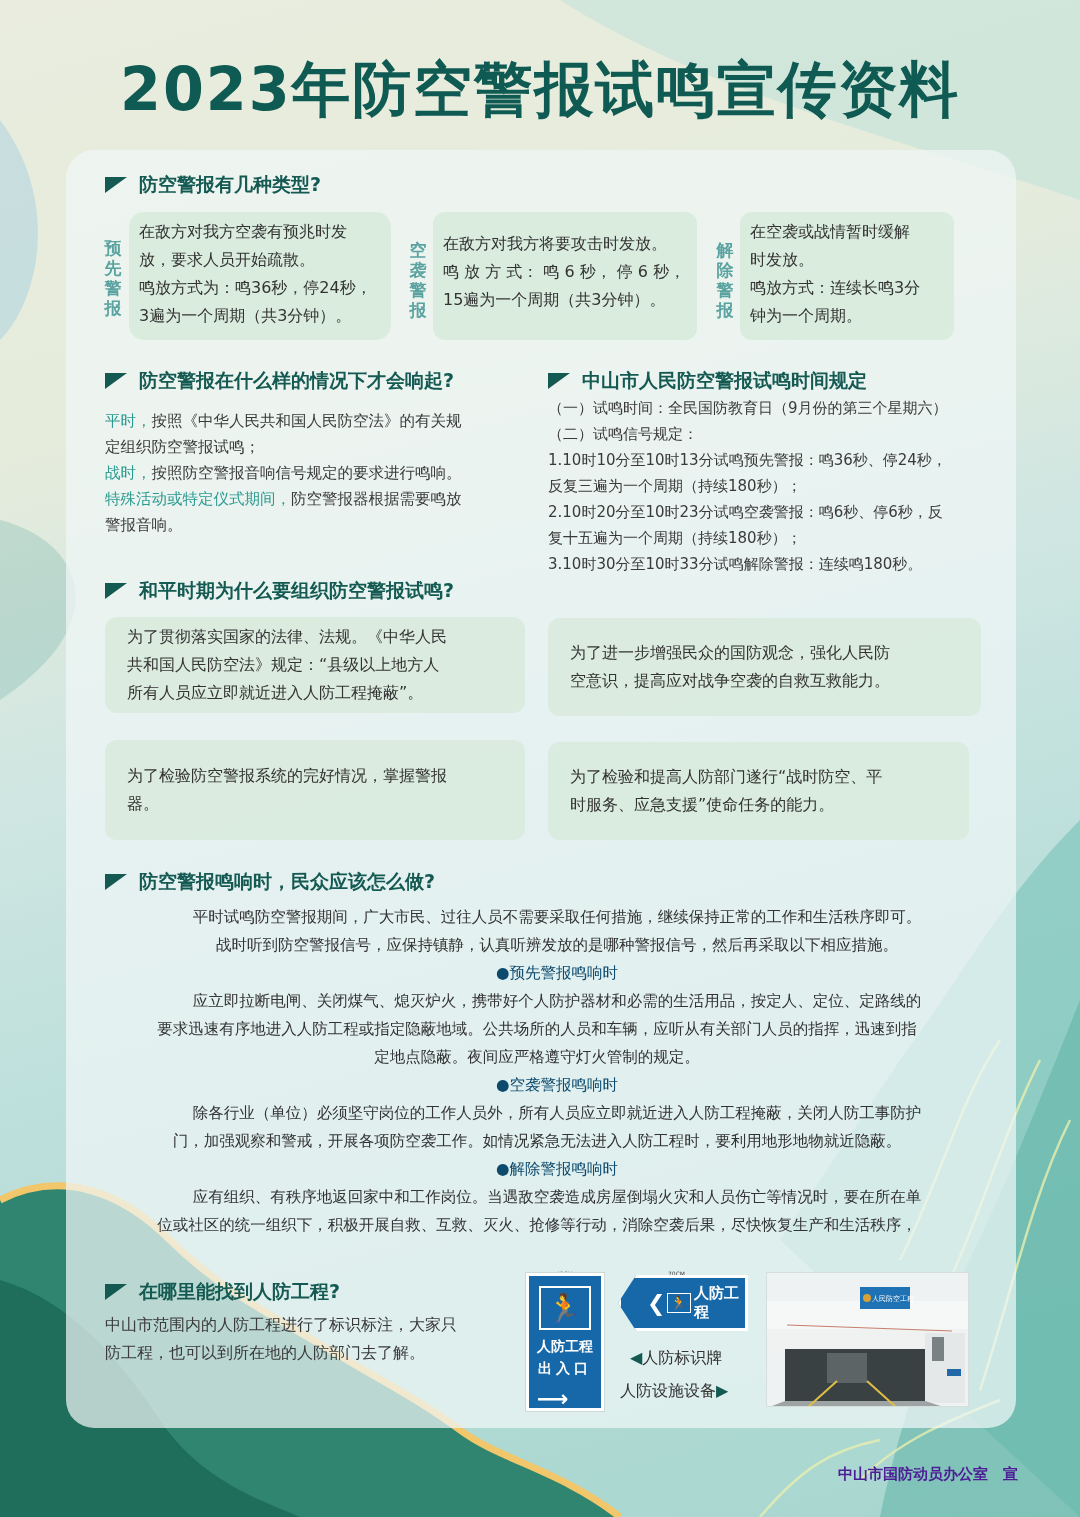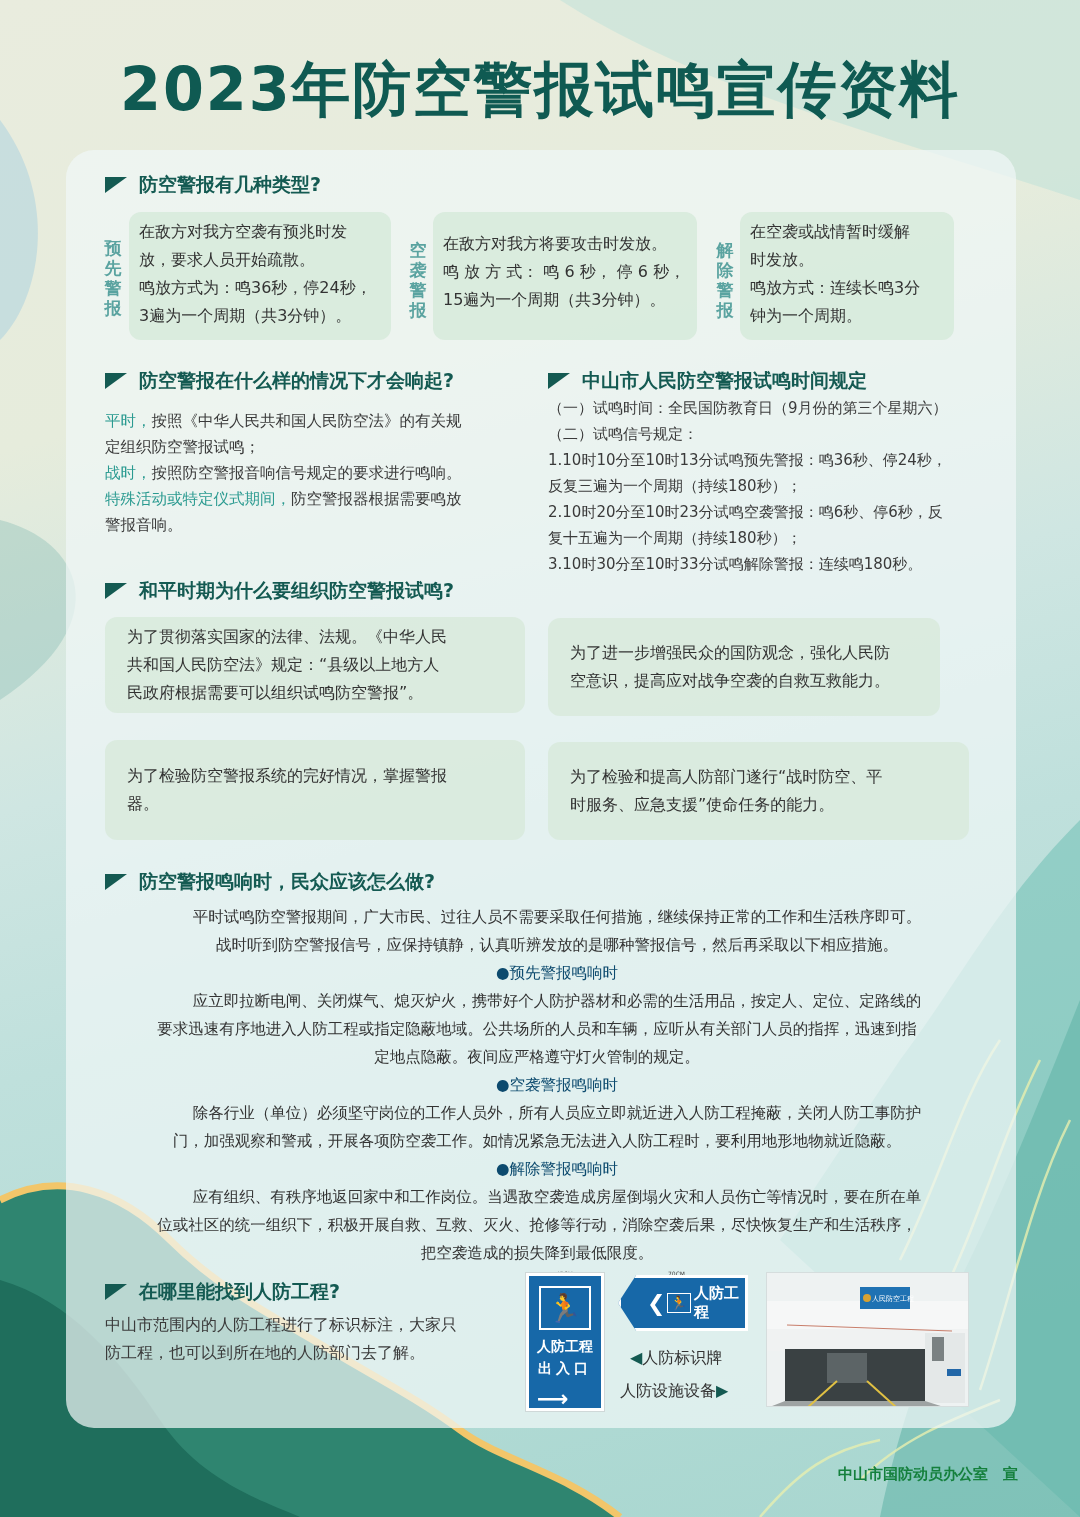--- a/index.html
+++ b/index.html
@@ -86,21 +86,21 @@
   .sign-h .lbl { color: #fff; font-weight: bold; font-size: 15px; }
 
   .cap { position: absolute; font-size: 16px; color: #333; }
   .cap .tri { color: #145a52; }
 
   .photo {
     position: absolute; left: 766px; top: 1272px; width: 203px; height: 135px;
     background: #ec4899; overflow: hidden; border: 1px solid #d5dddd;
   }
 
-  .footer { position: absolute; left: 798px; top: 1465px; font-size: 15px; font-weight: bold; color: #15803d; padding-left: 40px; }
+  .footer { position: absolute; left: 798px; top: 1465px; font-size: 15px; font-weight: bold; color: #4c1d95; padding-left: 40px; }
 </style>
 </head>
 <body>
 
 <div class="bg-layer">
   <svg width="1080" height="1517" viewBox="0 0 1080 1517">
     <path d="M0 0 L1080 0 L1080 200 C 900 140, 700 90, 560 0 Z" fill="#a9ddd6" opacity="0.35"></path>
     <path d="M0 120 C 60 200, 40 300, 0 340 Z" fill="#a8cfe0" opacity="0.5"></path>
     <path d="M0 520 C 80 540, 120 620, 0 700 Z" fill="#7fb7b0" opacity="0.35"></path>
     <path d="M0 1200 C 60 1170, 120 1190, 170 1240 C 220 1290, 280 1320, 330 1350 C 380 1380, 420 1400, 460 1430 C 500 1460, 560 1470, 620 1517 L0 1517 Z" fill="#2f8570"></path>
@@ -126,21 +126,21 @@
   <span class="flag"></span>
   <span>防空警报有几种类型?</span>
 </div>
 
 <div class="vlabel" style="left:103px; top:238px;">
   <div>预</div>
     <div>先</div>
     <div>警</div>
     <div>报</div>
 </div>
-<div class="box" style="left:129px; top:212px; width:262px; height:128px;">
+<div class="box" style="left:129px; top:212px; width:262px; height:128px;border-radius:15px;">
   <div>在敌方对我方空袭有预兆时发</div>
   <div>放，要求人员开始疏散。</div>
   <div>鸣放方式为：鸣36秒，停24秒，</div>
   <div>3遍为一个周期（共3分钟）。</div>
 </div>
 
 <div class="vlabel" style="left:408px; top:240px;">
   <div>空</div>
     <div>袭</div>
     <div>警</div>
@@ -192,24 +192,24 @@
 </div>
 
 <div class="h2" style="left:105px; top:578px;">
   <span class="flag"></span>
   <span>和平时期为什么要组织防空警报试鸣?</span>
 </div>
 <div class="reason" style="left:105px; top:617px; width:420px; height:96px;">
   <div>
     <div>为了贯彻落实国家的法律、法规。《中华人民</div>
     <div>共和国人民防空法》规定：“县级以上地方人</div>
-    <div>民政府根据需要可以组织试鸣防空警报”。</div>
-  </div>
-</div>
-<div class="reason" style="left:548px; top:618px; width:392px; height:98px;">
+    <div>所有人员应立即就近进入人防工程掩蔽”。</div>
+  </div>
+</div>
+<div class="reason" style="left:548px; top:618px; width:433px; height:98px;">
   <div>
     <div>为了进一步增强民众的国防观念，强化人民防</div>
     <div>空意识，提高应对战争空袭的自救互救能力。</div>
   </div>
 </div>
 <div class="reason" style="left:105px; top:740px; width:420px; height:100px;">
   <div>
     <div>为了检验防空警报系统的完好情况，掌握警报</div>
     <div>器。</div>
   </div>
@@ -231,21 +231,20 @@
   <div class="bullet" style="padding-left:40px;">●预先警报鸣响时</div>
   <div style="padding-left:40px;">应立即拉断电闸、关闭煤气、熄灭炉火，携带好个人防护器材和必需的生活用品，按定人、定位、定路线的</div>
   <div>要求迅速有序地进入人防工程或指定隐蔽地域。公共场所的人员和车辆，应听从有关部门人员的指挥，迅速到指</div>
   <div>定地点隐蔽。夜间应严格遵守灯火管制的规定。</div>
   <div class="bullet" style="padding-left:40px;">●空袭警报鸣响时</div>
   <div style="padding-left:40px;">除各行业（单位）必须坚守岗位的工作人员外，所有人员应立即就近进入人防工程掩蔽，关闭人防工事防护</div>
   <div>门，加强观察和警戒，开展各项防空袭工作。如情况紧急无法进入人防工程时，要利用地形地物就近隐蔽。</div>
   <div class="bullet" style="padding-left:40px;">●解除警报鸣响时</div>
   <div style="padding-left:40px;">应有组织、有秩序地返回家中和工作岗位。当遇敌空袭造成房屋倒塌火灾和人员伤亡等情况时，要在所在单</div>
   <div>位或社区的统一组织下，积极开展自救、互救、灭火、抢修等行动，消除空袭后果，尽快恢复生产和生活秩序，</div>
-  <div>把空袭造成的损失降到最低限度。</div>
 </div>
 
 <div class="h2" style="left:105px; top:1279px;">
   <span class="flag"></span>
   <span>在哪里能找到人防工程?</span>
 </div>
 <div class="txt" style="left:105px; top:1311px; width:415px; font-size:16px; line-height:28px;">
   <div>中山市范围内的人防工程进行了标识标注，大家只</div>
   <div>防工程，也可以到所在地的人防部门去了解。</div>
 </div>

